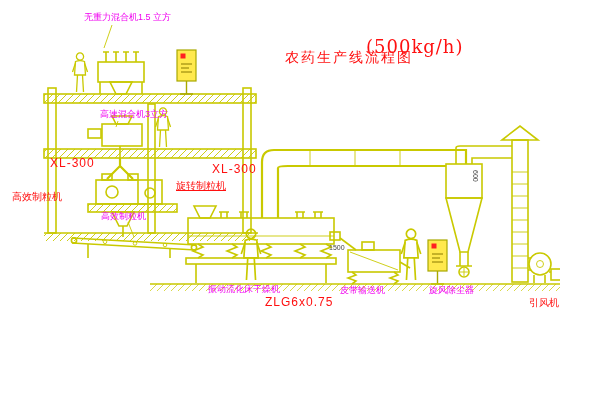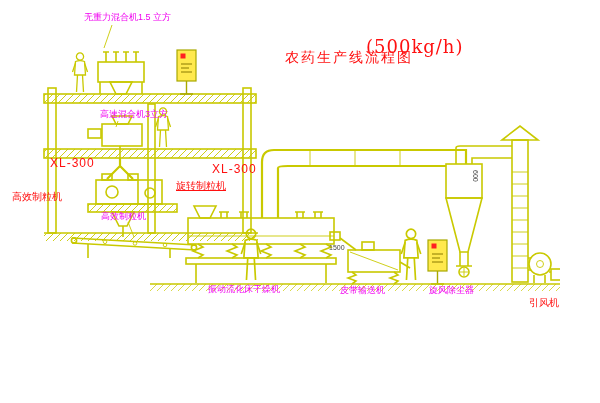--- a/index.html
+++ b/index.html
@@ -197,20 +197,21 @@
 
   <div class="lbl red s14" style="left:14px;top:157px;">XL-300</div>
   <div class="lbl red s10" style="left:12px;top:192px;">高效制粒机</div>
 
   <div class="lbl red s14" style="left:176px;top:163px;">XL-300</div>
   <div class="lbl red s10" style="left:176px;top:181px;text-decoration:underline;">旋转制粒机</div>
 
   <div class="lbl magenta s9" style="left:101px;top:212px;">高效制粒机</div>
 
   <div class="lbl magenta s9" style="left:208px;top:285px;">振动流化床干燥机</div>
+  <div class="lbl red s14" style="left:229px;top:296px;">ZLG6x0.75</div>
 
   <div class="lbl magenta s9" style="left:340px;top:286px;">皮带输送机</div>
 
   <div class="lbl magenta s9" style="left:429px;top:286px;">旋风除尘器</div>
 
   <div class="lbl red s10" style="left:529px;top:298px;">引风机</div>
 
   <div class="lbl dim" style="left:329px;top:244px;">1500</div>
   <div class="lbl dim vert" style="left:472px;top:170px;">600</div>
 

